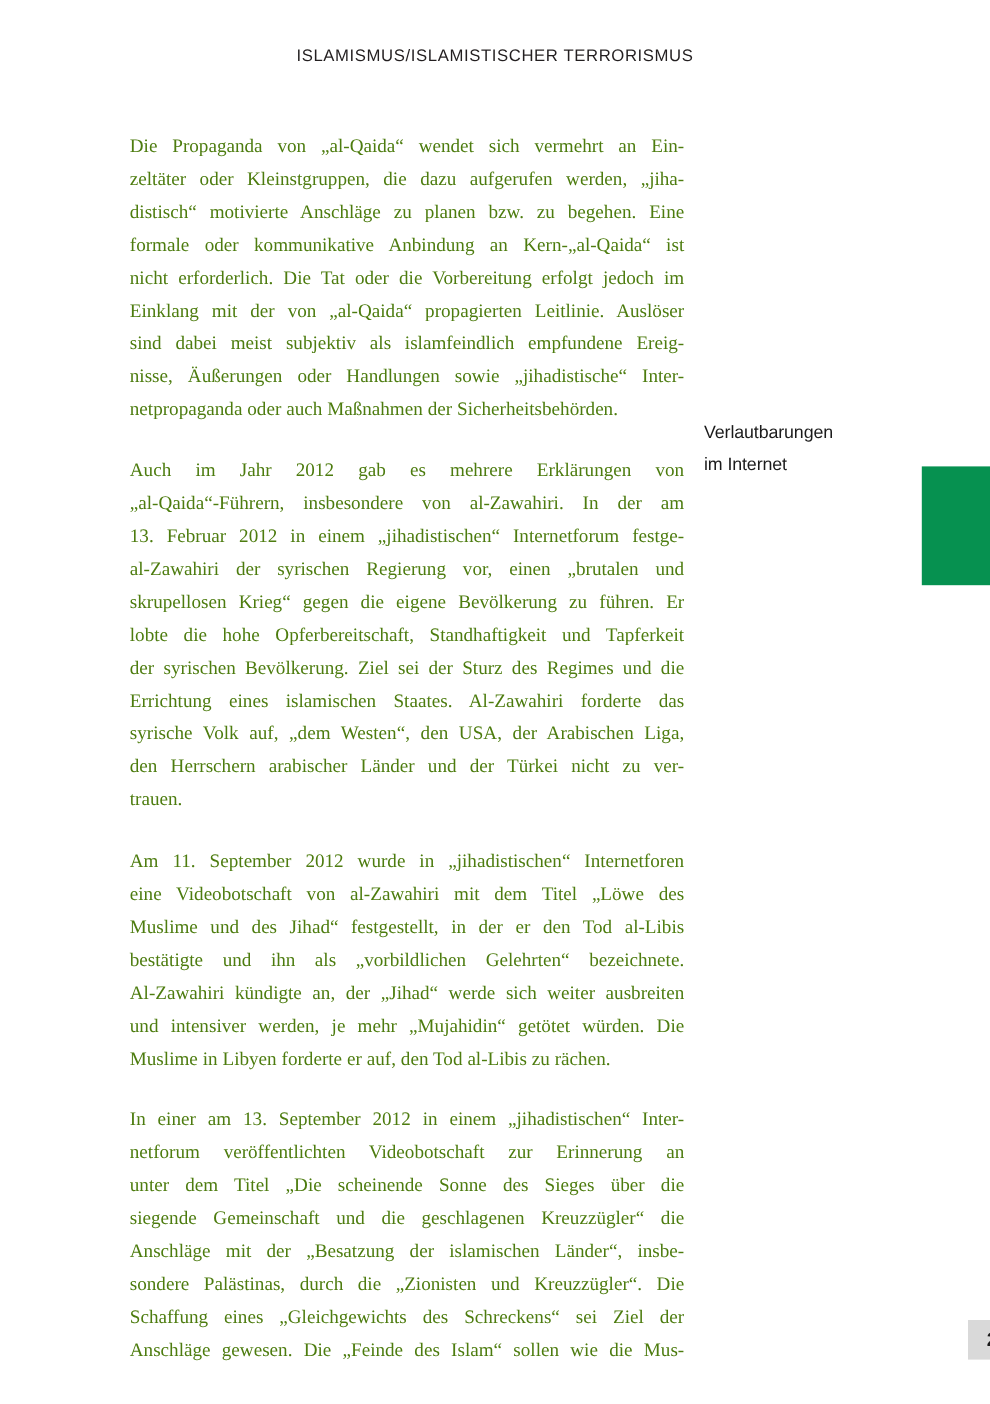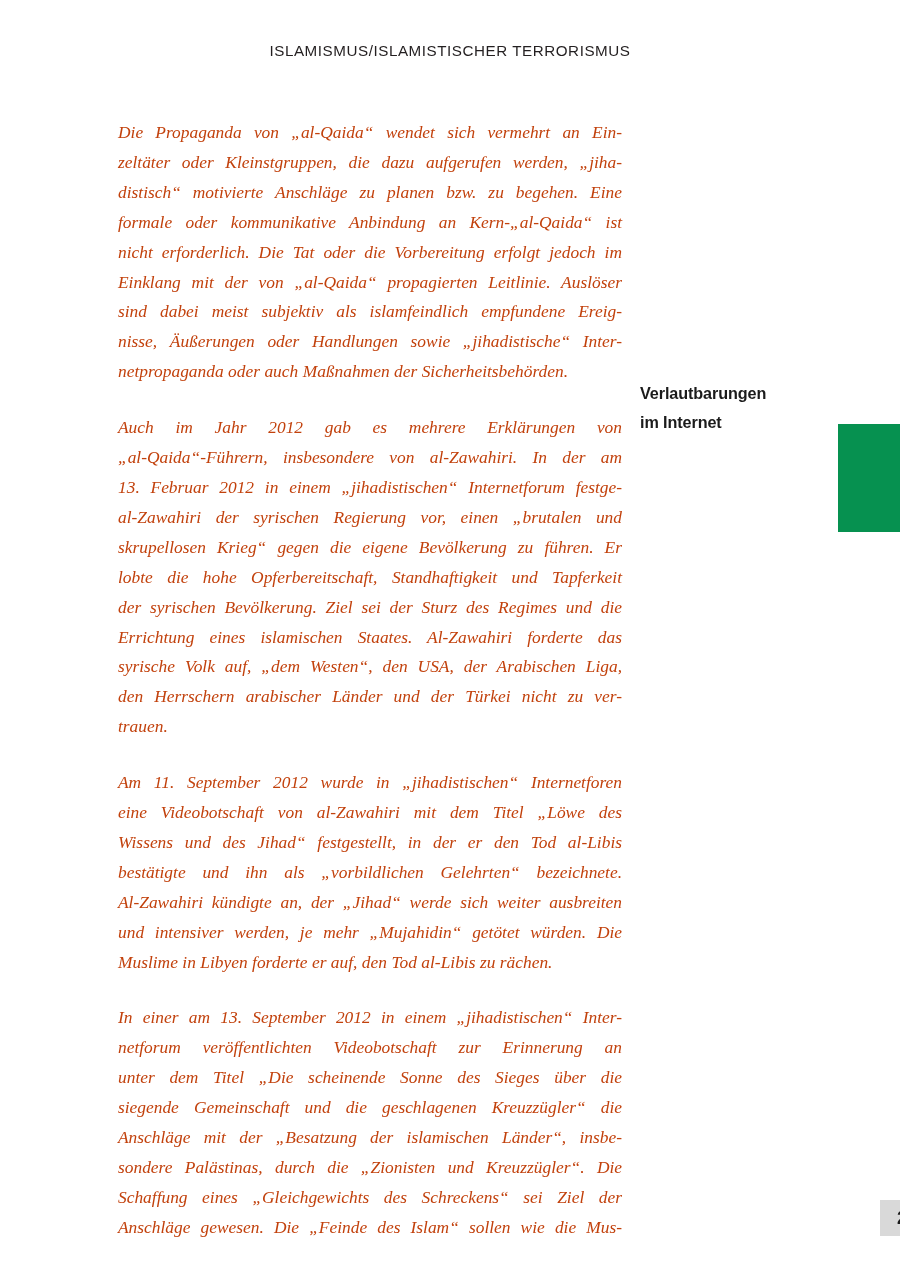--- a/index.html
+++ b/index.html
@@ -44,25 +44,24 @@
     top: 118px;
     width: 504px;
   }
 
   .para {
     margin: 0 0 26px 0;
     font-size: 17.4px;
     line-height: 29.9px;
     text-align: justify;
     text-align-last: left;
-    color: #c2410c;
+    color: #4d7c0f;
     font-family: "Liberation Serif", serif;
     hyphens: manual;
     word-spacing: 0.1px;
-    font-style: italic;
   }
   .para:last-child { margin-bottom: 0; }
 
   
   .para .ln {
     display: block;
     text-align: justify;
     text-align-last: justify;
     white-space: pre-wrap;
   }
@@ -70,21 +69,21 @@
     text-align-last: left;
   }
 
   
   .margin-note {
     position: absolute;
     left: 640px;
     top: 379px;
     width: 190px;
     font-family: "Liberation Sans", sans-serif;
-    font-weight: bold;
+    font-weight: normal;
     font-size: 16.2px;
     line-height: 29.2px;
     color: #1b1b1b;
     letter-spacing: -0.1px;
   }
   .margin-note .mn-line { display: block; white-space: nowrap; }
 
   
   .section-tab {
     position: absolute;
@@ -144,21 +143,21 @@
         <span class="ln" style="width: 100%;">lobte die hohe Opferbereitschaft, Standhaftigkeit und Tapferkeit</span>
         <span class="ln" style="width: 100%;">der syrischen Bevölkerung. Ziel sei der Sturz des Regimes und die</span>
         <span class="ln" style="width: 100%;">Errichtung eines islamischen Staates. Al-Zawahiri forderte das</span>
         <span class="ln" style="width: 100%;">syrische Volk auf, „dem Westen“, den USA, der Arabischen Liga,</span>
         <span class="ln" style="width: 100%;">den Herrschern arabischer Länder und der Türkei nicht zu ver-</span>
         <span class="ln last" style="width: 100%;">trauen.</span>
       </p>
     <p class="para">
         <span class="ln">Am 11. September 2012 wurde in „jihadistischen“ Internetforen</span>
         <span class="ln">eine Videobotschaft von al-Zawahiri mit dem Titel „Löwe des</span>
-        <span class="ln">Wissens und des Jihad“ festgestellt, in der er den Tod al-Libis</span>
+        <span class="ln">Muslime und des Jihad“ festgestellt, in der er den Tod al-Libis</span>
         <span class="ln">bestätigte und ihn als „vorbildlichen Gelehrten“ bezeichnete.</span>
         <span class="ln">Al-Zawahiri kündigte an, der „Jihad“ werde sich weiter ausbreiten</span>
         <span class="ln">und intensiver werden, je mehr „Mujahidin“ getötet würden. Die</span>
         <span class="ln last">Muslime in Libyen forderte er auf, den Tod al-Libis zu rächen.</span>
       </p>
     <p class="para">
         <span class="ln">In einer am 13. September 2012 in einem „jihadistischen“ Inter-</span>
         <span class="ln">netforum veröffentlichten Videobotschaft zur Erinnerung an</span>
         <span class="ln">unter dem Titel „Die scheinende Sonne des Sieges über die</span>
         <span class="ln">siegende Gemeinschaft und die geschlagenen Kreuzzügler“ die</span>

